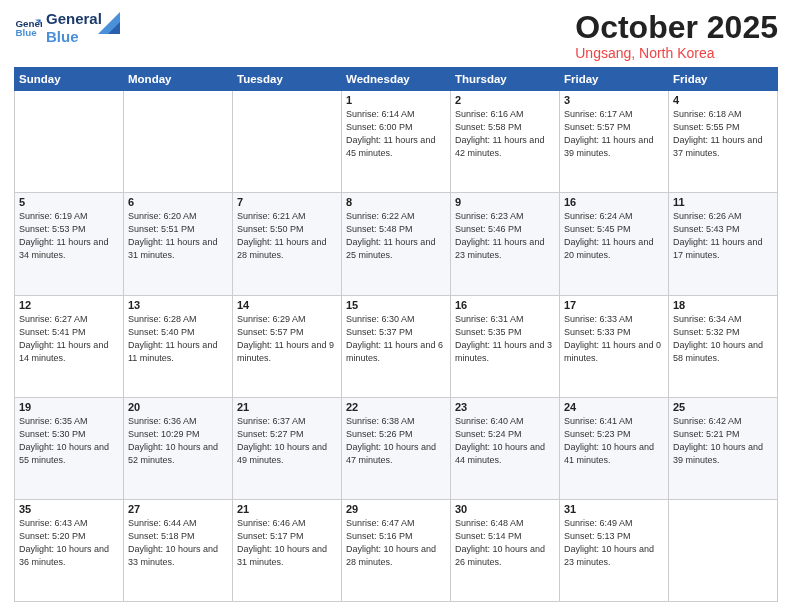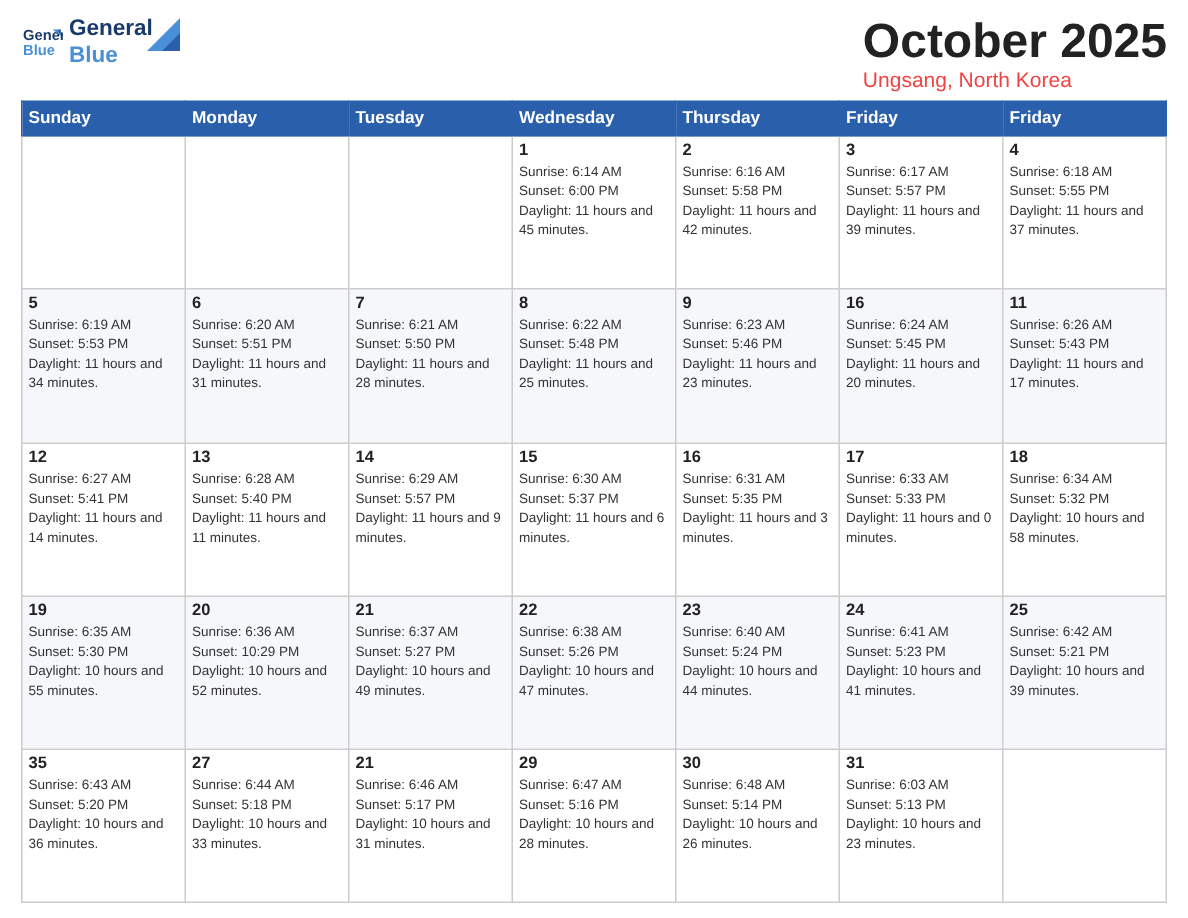--- a/index.html
+++ b/index.html
@@ -345,21 +345,21 @@
           </td>
           <td>
             <span class="day-number">30</span>
             <div class="day-info">Sunrise: 6:48 AM
 Sunset: 5:14 PM
 Daylight: 10 hours
 and 26 minutes.</div>
           </td>
           <td>
             <span class="day-number">31</span>
-            <div class="day-info">Sunrise: 6:03 AM
+            <div class="day-info">Sunrise: 6:49 AM
 Sunset: 5:13 PM
 Daylight: 10 hours
 and 23 minutes.</div>
           </td>
           <td class="empty-cell"></td>
         </tr>
       </tbody>
   </table>
 </div>
 

